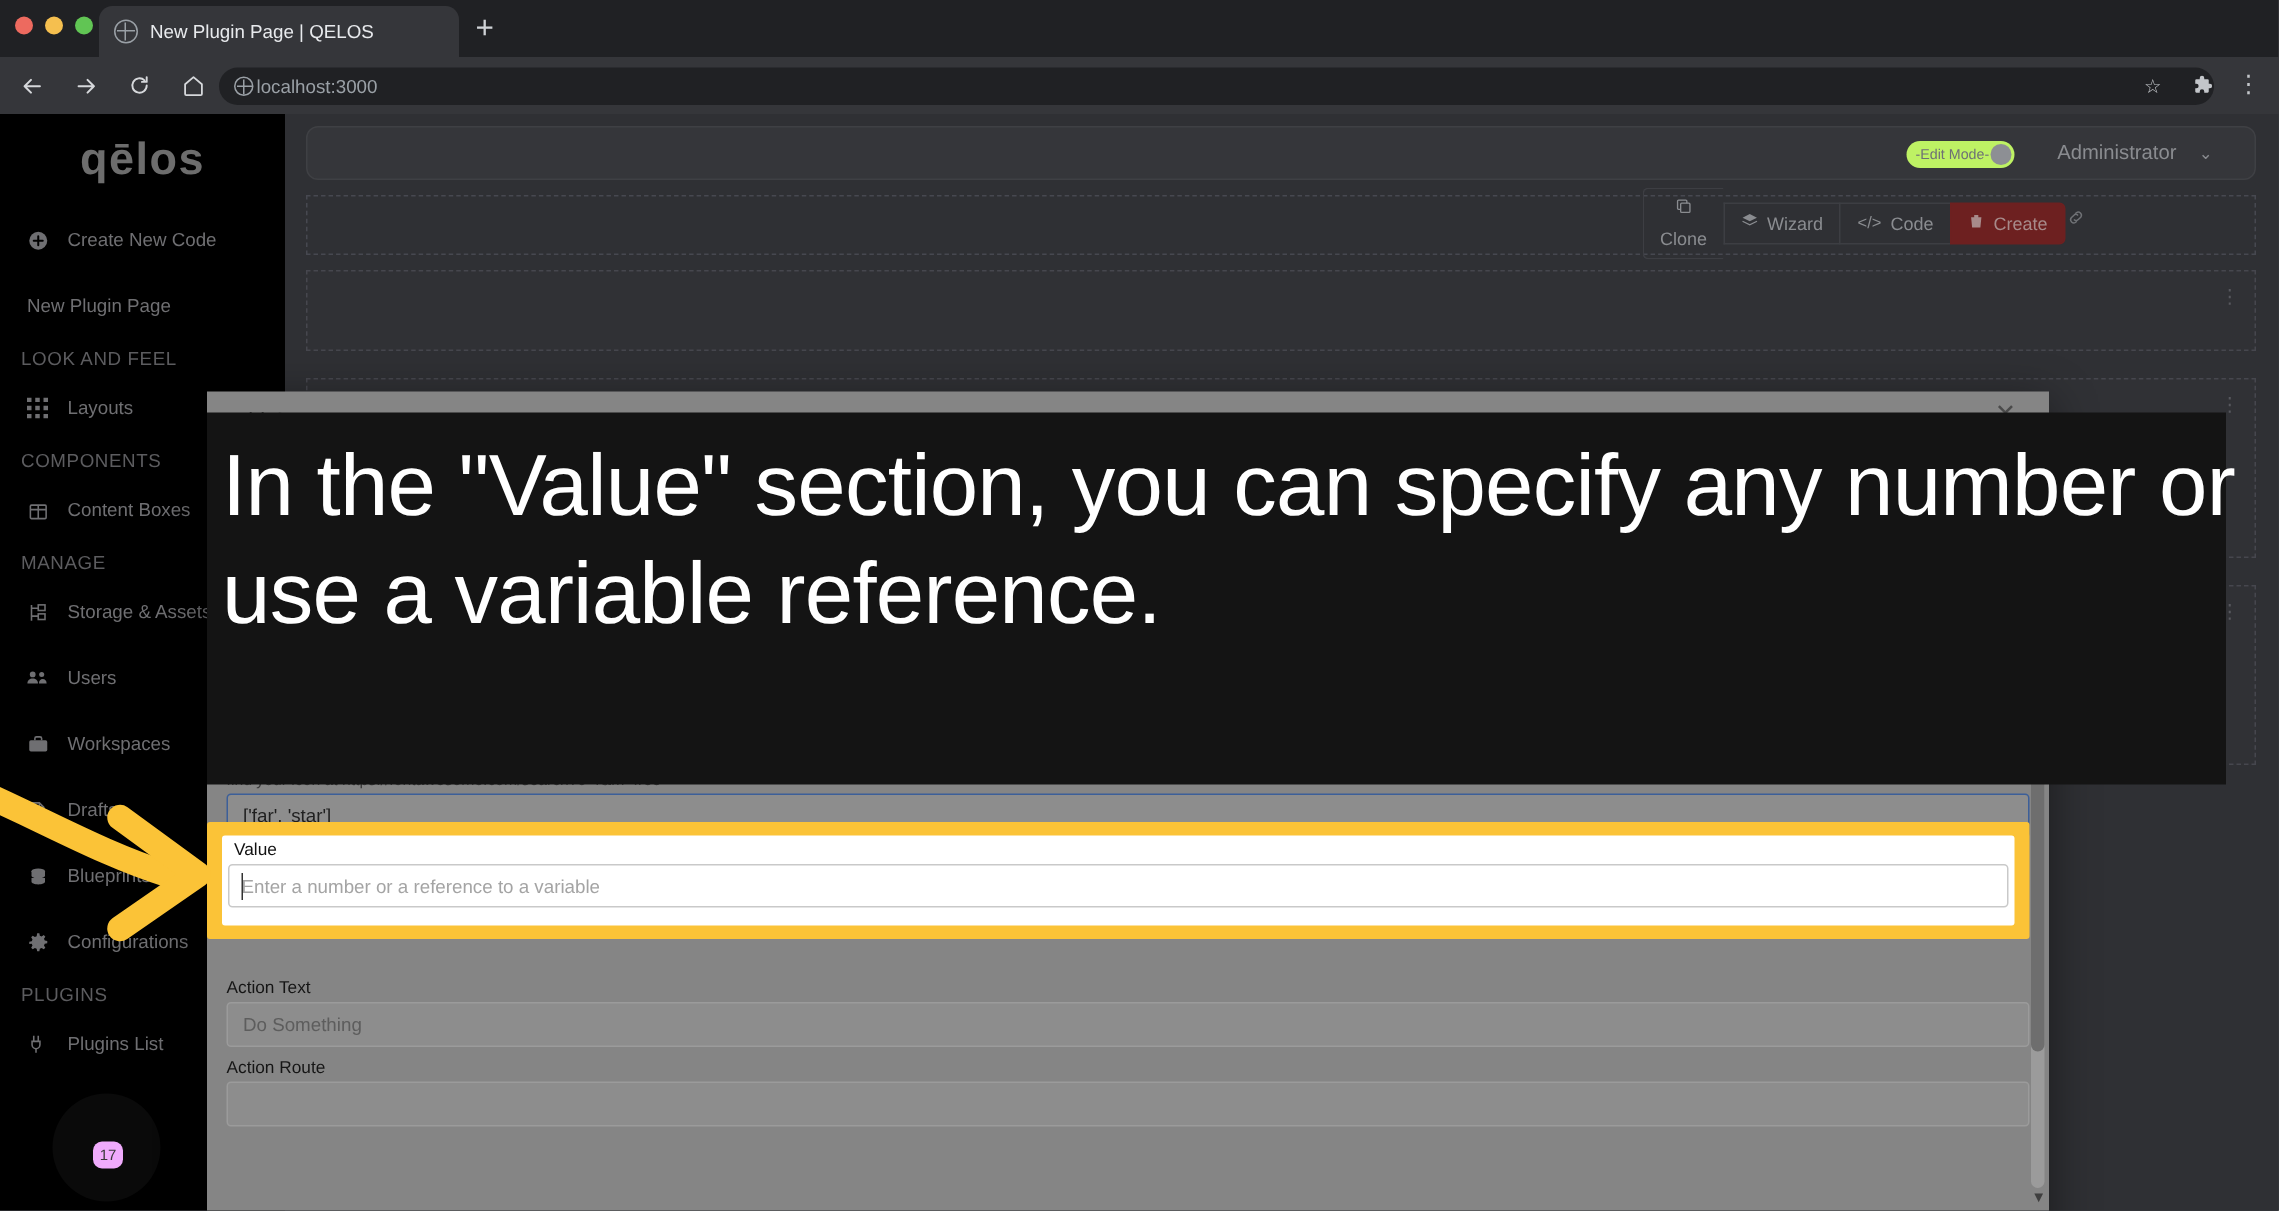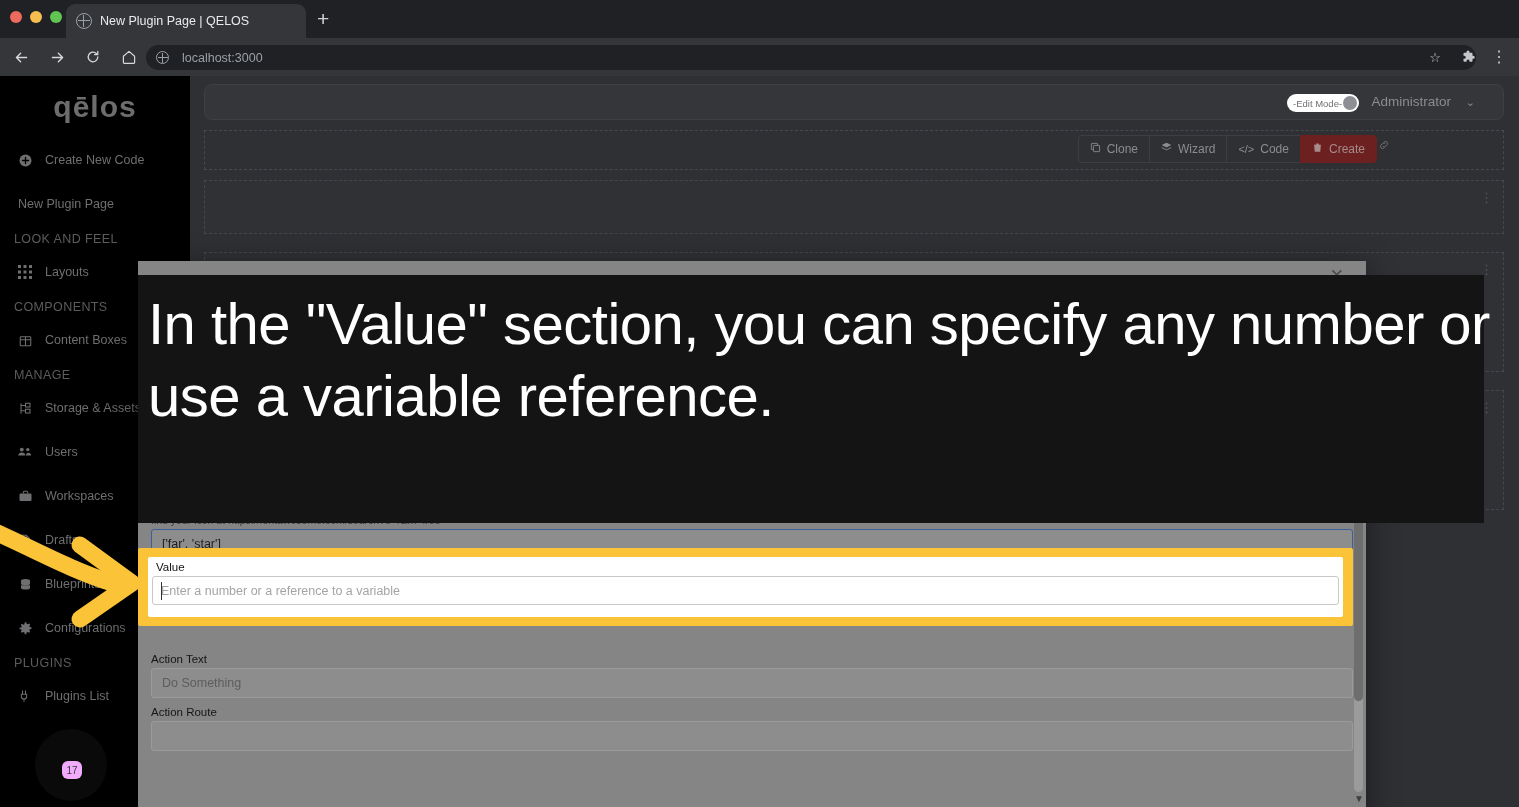--- a/index.html
+++ b/index.html
@@ -54,21 +54,21 @@
   }
   .nav-btn {
     width: 30px; height: 30px; margin-left: 6px;
     display: flex; align-items: center; justify-content: center;
     color: #d6d8db; font-size: 16px; border-radius: 50%;
   }
   .nav-btn svg { display:block; }
   .omnibox {
     position: absolute; left: 146px; top: 7px; width: 1330px; height: 25px;
     background: #202124; border-radius: 13px;
-    display: flex; align-items: center; padding: 0 10px; gap: 13px;
+    display: flex; align-items: center; padding: 0 10px; gap: 2px;
   }
   .omni-fav {
     width: 13px; height: 13px; border-radius: 50%;
     border: 1.2px solid #9aa0a6; position: relative; flex:0 0 auto;
   }
   .omni-fav::before {
     content:""; position:absolute; left:0.5px; top:4.8px; width:10px; height:1.2px; background:#9aa0a6;
   }
   .omni-fav::after {
     content:""; position:absolute; left:4.8px; top:0.5px; width:1.2px; height:10px; background:#9aa0a6;
@@ -113,22 +113,22 @@
     font-size:10px; display:flex; align-items:center; justify-content:center;
   }
 
   
   .main { position:absolute; top:0; left:190px; width:1329px; height:731px; background:#2f3034; }
   .topbar {
     position:absolute; top:8px; left:14px; width:1300px; height:36px;
     background:#35363a; border:1px solid #3f4044; border-radius:8px;
   }
   .edit-mode-pill {
-    position:absolute; right:144px; top:9px; width:72px; height:18px;
-    background:#ffffff; border-radius:10px; display:flex; align-items:center;
+    position:absolute; right:160px; top:9px; width:72px; height:18px;
+    background:#bef264; border-radius:10px; display:flex; align-items:center;
     padding-left:6px;
   }
   .edit-mode-pill span { font-size:9.5px; color:#6e7075; }
   .edit-mode-knob {
     position:absolute; right:2px; top:2px; width:14px; height:14px;
     border-radius:50%; background:#8d8f94;
   }
   .admin-label { position:absolute; right:52px; top:9px; font-size:13.5px; color:#8a8c90; }
   .admin-caret { position:absolute; right:28px; top:11px; color:#8a8c90; font-size:11px; }
 
@@ -136,21 +136,21 @@
     position:absolute; top:54px; left:14px; width:1300px; height:40px;
     border:1px dashed #474850;
   }
   .page-title { position:absolute; left:10px; top:7px; font-size:24px; color:#141414;margin-top:44px; }
 
   .toolbtns { position:absolute; right:126px; top:-2px; display:flex; align-items:center; height:40px;}
   .tbtn {
     display:flex; align-items:center; gap:6px; padding:6px 11px;
     font-size:12px; color:#8a8c90; border:1px solid #3d3e43; border-right:none;
   }
-  .tbtn:first-child { border-radius:4px 0 0 4px; }
+  .tbtn:first-child { border-radius:4px 0 0 4px;flex-direction:column; }
   .tbtn.danger {
     background:#6d2020; color:#a78a8a; border-color:#6d2020; border-right:1px solid #6d2020;
     border-radius:0 4px 4px 0;
   }
   .hdr-icon-right { position:absolute; right:-14px; top:9px; color:#6f7175; }
 
   .content-area { position:absolute; top:104px; left:14px; width:1300px; height:330px; }
   .cbox {
     position:relative; border:1px dashed #46474e; height:54px; margin-bottom:18px;
     background:#303135;

